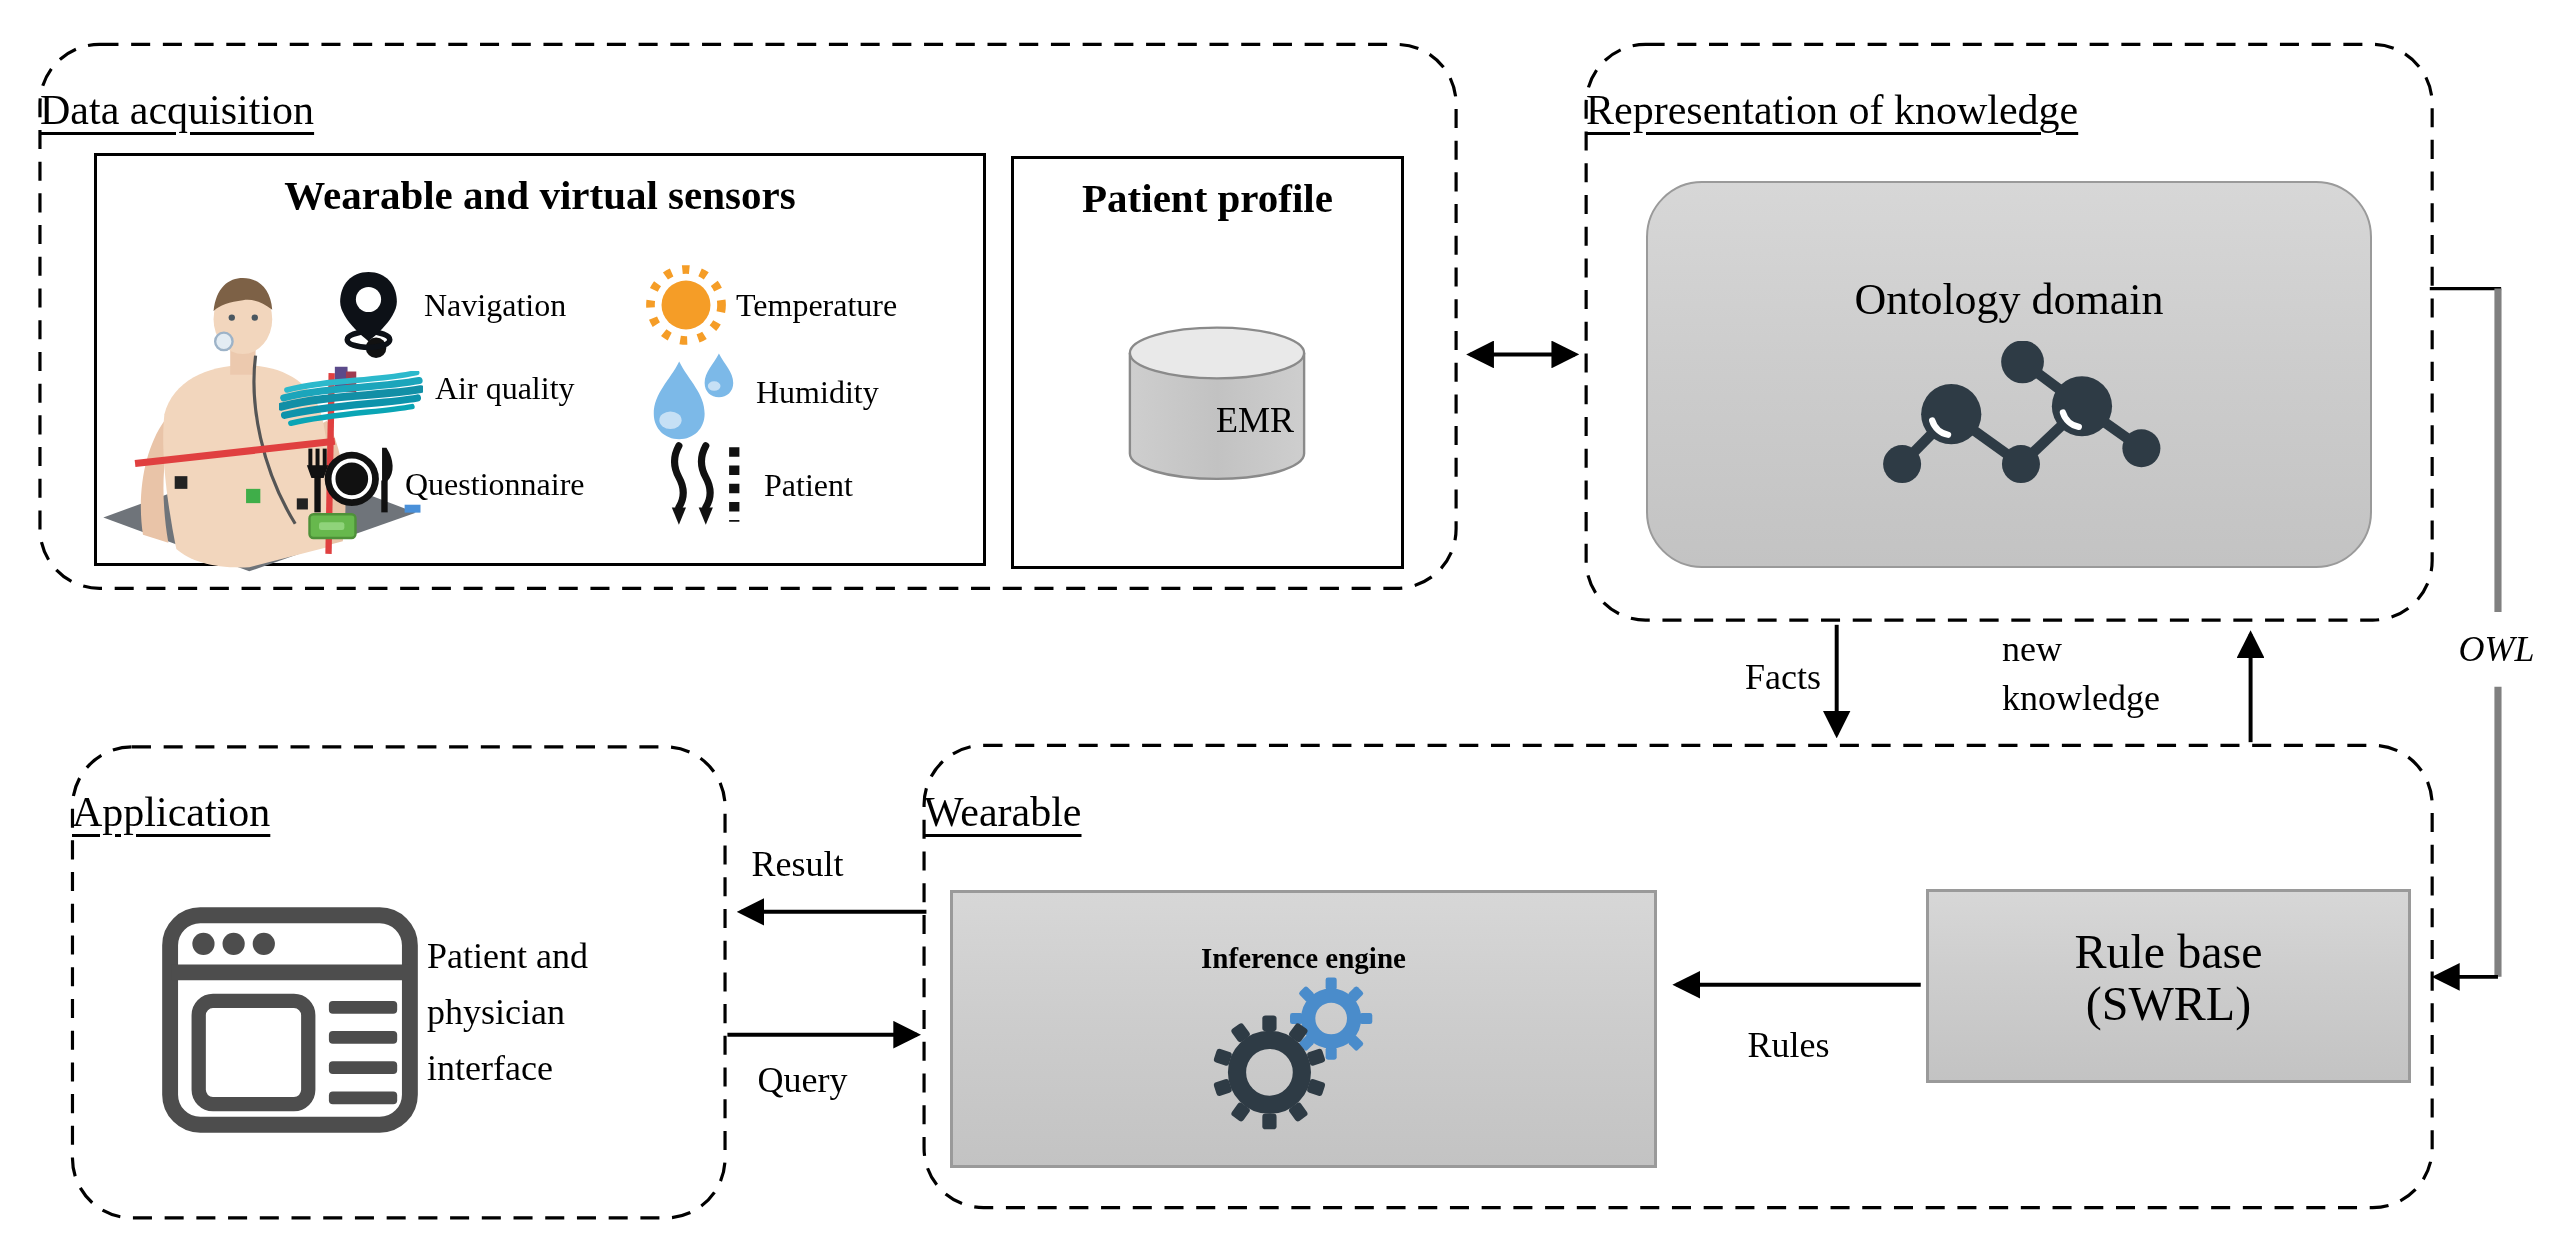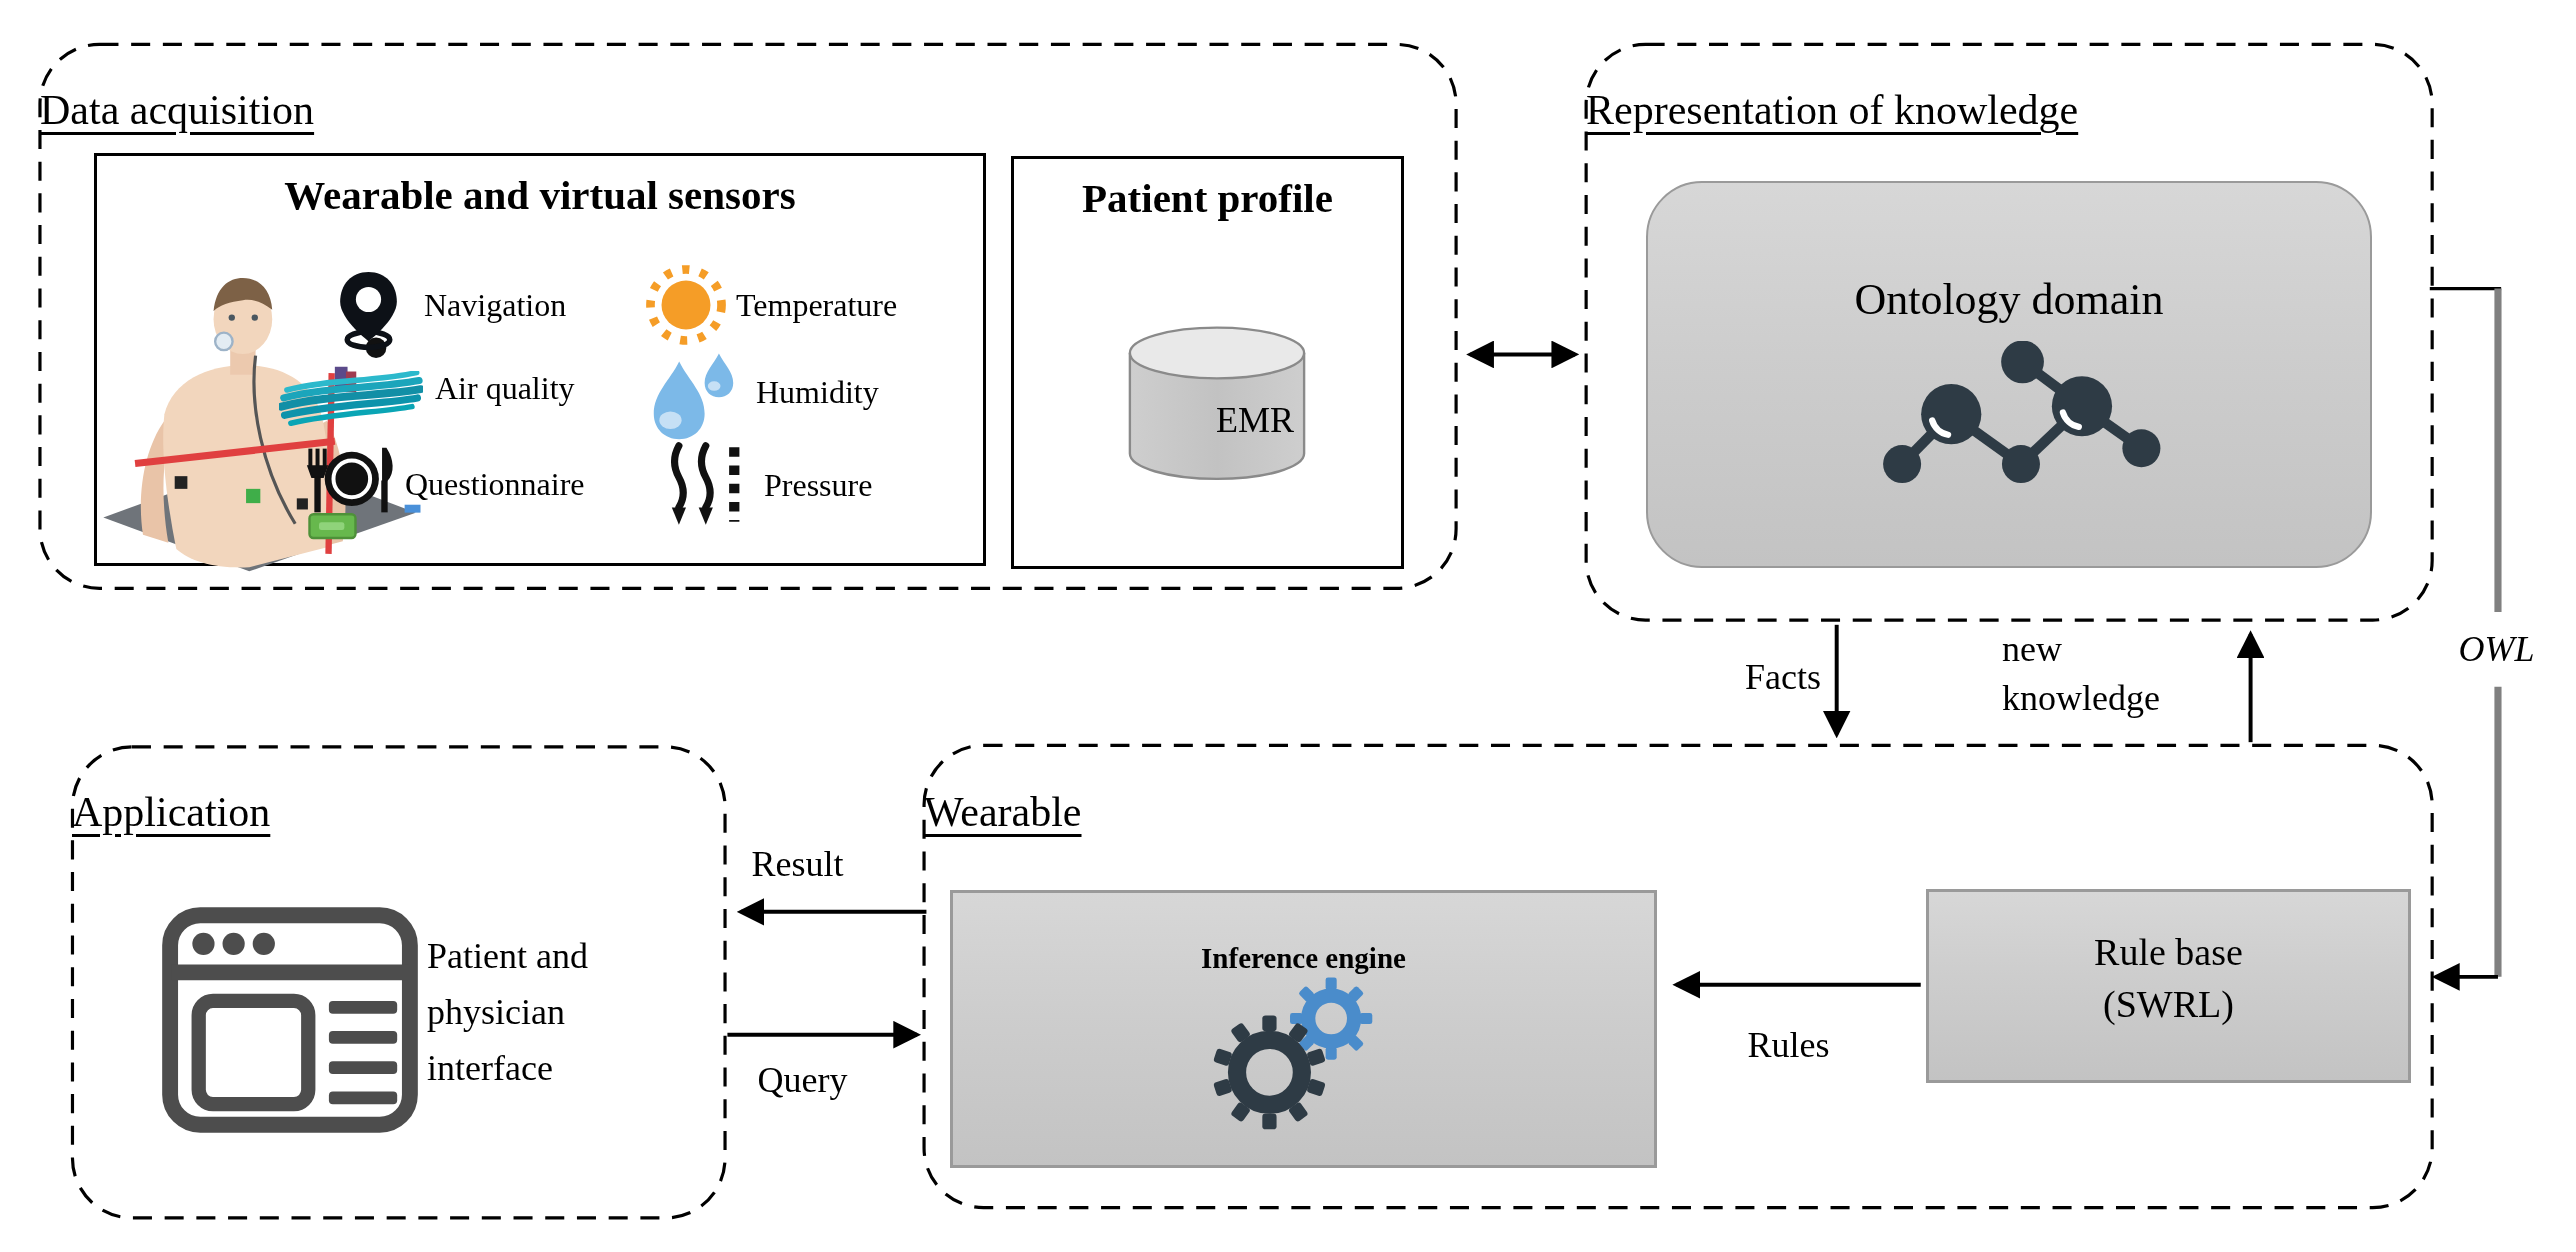--- a/index.html
+++ b/index.html
@@ -132,21 +132,21 @@
 
   <svg class="abs" style="left:663px; top:441px;" width="84" height="87" viewBox="0 0 106 110" xmlns="http://www.w3.org/2000/svg">
     <g fill="none" stroke="#111" stroke-width="9" stroke-linecap="round">
       <path d="M 20 6 q -11 20 0 40 q 11 20 0 38"></path>
       <path d="M 54 6 q -11 20 0 40 q 11 20 0 38"></path>
     </g>
     <polygon points="11,84 29,84 20,106" fill="#111"></polygon>
     <polygon points="45,84 63,84 54,106" fill="#111"></polygon>
     <line x1="90" y1="8" x2="90" y2="102" stroke="#111" stroke-width="13" stroke-dasharray="12 11"></line>
   </svg>
-  <div class="sensor-lbl" style="left:764px; top:465px;">Pressure</div>
+  <div class="sensor-lbl" style="left:764px; top:465px;">Patient</div>
 
   <div class="solid-box" style="left:1011px; top:156px; width:393px; height:413px;"></div>
   <div class="box-title" style="left:1011px; top:174px; width:393px;">Patient profile</div>
 
   <svg class="abs" style="left:1118px; top:317px;" width="198" height="171" viewBox="0 0 250 215" xmlns="http://www.w3.org/2000/svg">
     <defs>
       <linearGradient id="cylg" x1="0" y1="0" x2="1" y2="0">
         <stop offset="0" stop-color="#cecece"></stop>
           <stop offset="0.5" stop-color="#c2c2c2"></stop>
           <stop offset="1" stop-color="#cecece"></stop>
@@ -242,21 +242,21 @@
           </g>
         <g transform="rotate(324 80 142)">
             <rect x="71" y="70" width="18" height="20" rx="4"></rect>
           </g>
       </g>
       <circle cx="80" cy="142" r="41" fill="none" stroke="#2e3b45" stroke-width="23"></circle>
     </g>
   </svg>
 
   <div class="gray-box" style="left:1926px; top:889px; width:485px; height:194px;"></div>
-  <div class="lbl center" style="left:1926px; top:926px; width:485px; font-size:38px; line-height:52px;">
+  <div class="lbl center" style="left:1926px; top:926px; width:485px; font-size:48px; line-height:52px;">
     <span>Rule base</span><br>
     <span>(SWRL)</span>
   </div>
 
   <div class="group-title" style="left:72px; top:784px; width:653px;">Application</div>
 
   <svg class="abs" style="left:159px; top:904px;" width="262" height="232" viewBox="0 0 330 292" xmlns="http://www.w3.org/2000/svg">
     <rect x="14" y="14" width="302" height="264" rx="38" fill="#fff" stroke="#4d4d4d" stroke-width="20"></rect>
     <line x1="16" y1="86" x2="314" y2="86" stroke="#4d4d4d" stroke-width="20"></line>
     <circle cx="56" cy="50" r="14" fill="#4d4d4d"></circle>

